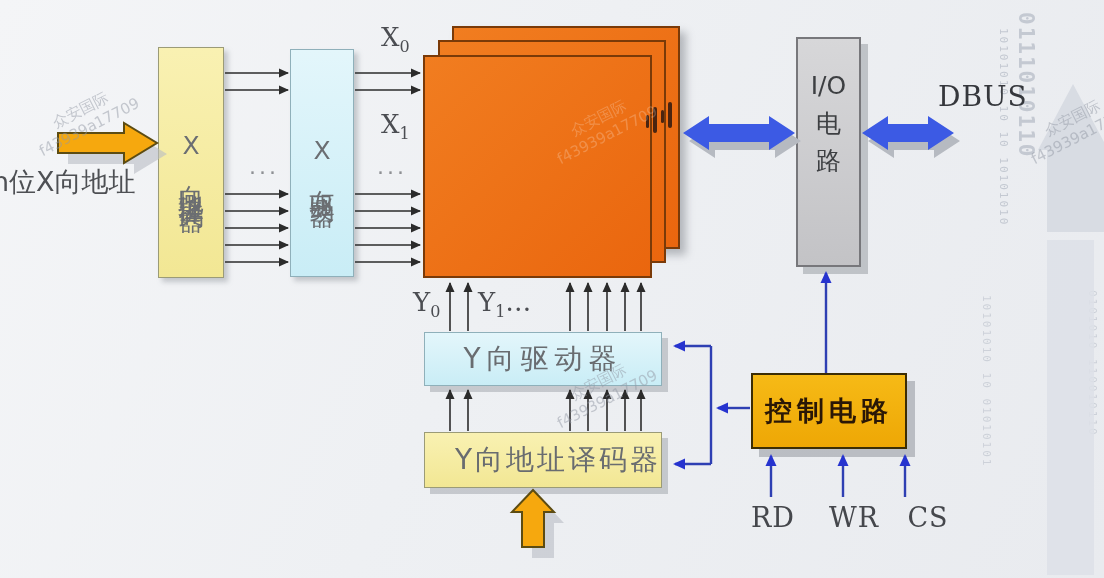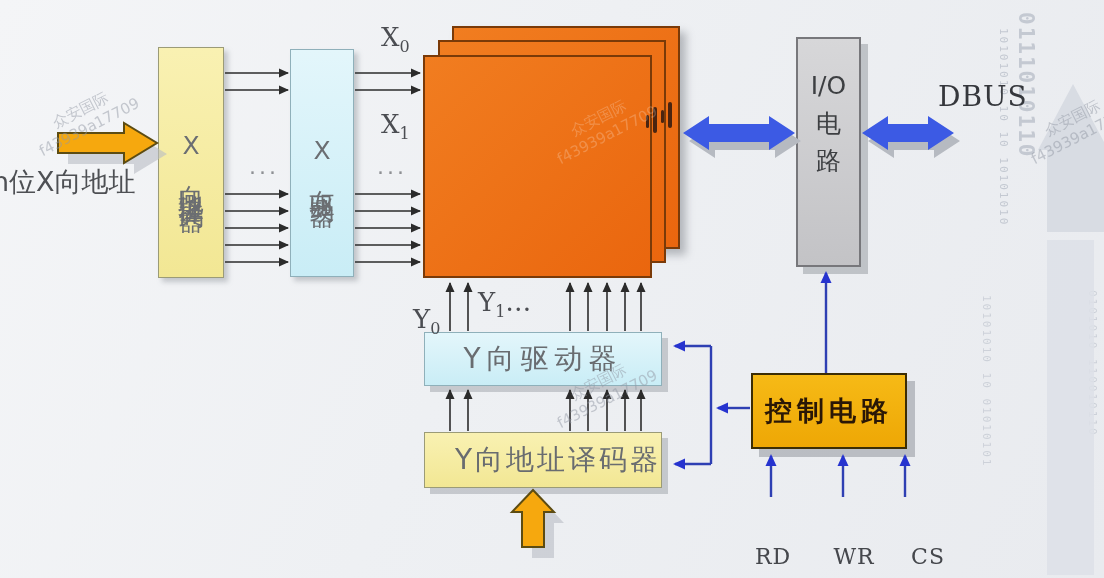--- a/index.html
+++ b/index.html
@@ -46,21 +46,21 @@
     background:linear-gradient(#f6ba16,#eea705);border:2px solid #3c2d04;
     box-shadow:8px 8px 0 rgba(138,142,149,.5);font-size:27px;color:#2a1706;
     letter-spacing:5px;font-weight:bold;}
   
   .lab{position:absolute;z-index:3;white-space:nowrap;}
   .serif{font-family:"DejaVu Serif","Liberation Serif",serif;}
   .axis{font-size:26px;color:#4b4d52;}
   .sub{font-size:16px;vertical-align:-6px;}
   .addr{font-size:27px;color:#4e5054;}
   .dots{font-size:22px;color:#8e9094;letter-spacing:3px;}
-  .pinlab{font-size:22px;color:#45474c;letter-spacing:1px;margin-top:42px;}
+  .pinlab{font-size:27px;color:#45474c;letter-spacing:1px;}
   .dbus{font-size:28px;color:#35373c;letter-spacing:1px;}
   svg.overlay{position:absolute;left:0;top:0;z-index:2;pointer-events:none;}
 </style>
 </head>
 <body>
 
 <div id="stage">
 
   <svg class="overlay decor" width="1104" height="578">
     <polygon points="1038,150 1073,84 1104,142 1104,150" fill="#d8dce3"></polygon>
@@ -209,21 +209,21 @@
 
   <div class="lab axis serif" style="left:381px;top:22px">
     <span>X</span><span class="sub">0</span>
   </div>
   <div class="lab axis serif" style="left:381px;top:109px">
     <span>X</span><span class="sub">1</span>
   </div>
   <div class="lab dots" style="left:242px;top:160px;width:44px;text-align:center">···</div>
   <div class="lab dots" style="left:370px;top:160px;width:44px;text-align:center">···</div>
 
-  <div class="lab axis serif" style="left:413px;top:304px">
+  <div class="lab axis serif" style="left:413px;top:287px">
     <span>Y</span><span class="sub">0</span>
   </div>
   <div class="lab axis serif" style="left:478px;top:287px">
     <span>Y</span><span class="sub">1</span><span>…</span>
   </div>
 
   <div class="lab dbus serif" style="left:938px;top:80px">DBUS</div>
 
   <div class="lab pinlab serif" style="left:748px;top:502px;width:50px;text-align:center">RD</div>
   <div class="lab pinlab serif" style="left:826px;top:502px;width:56px;text-align:center">WR</div>

